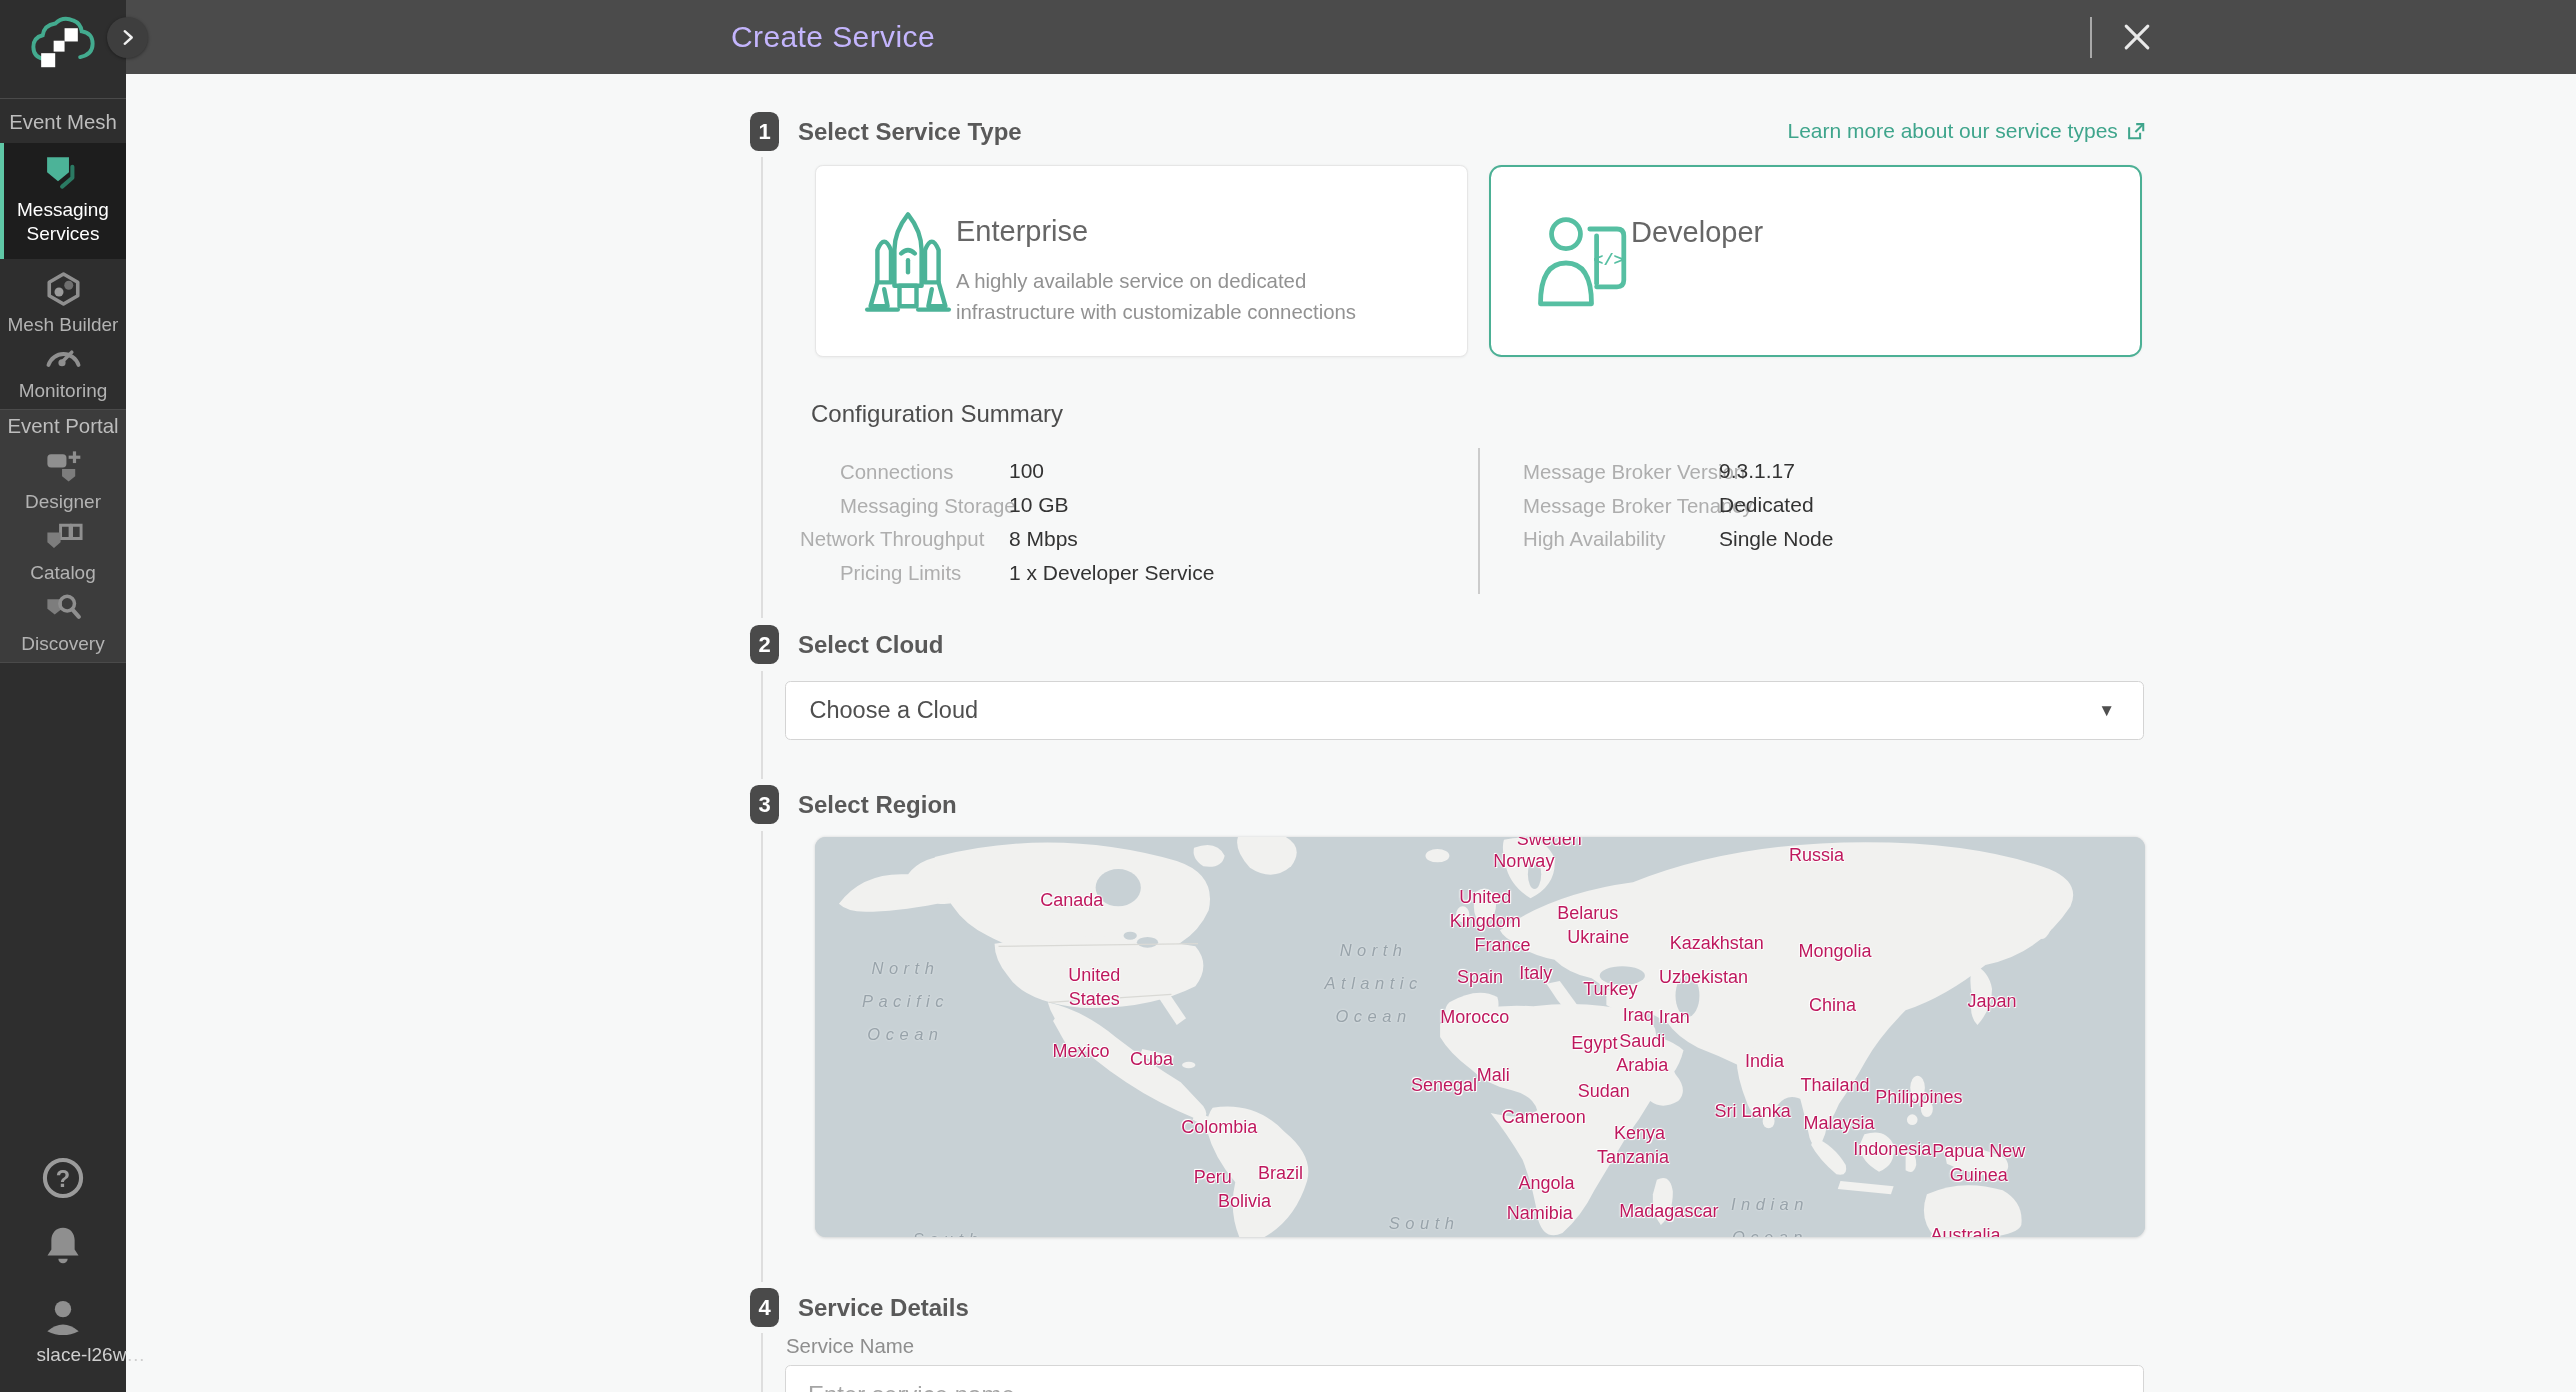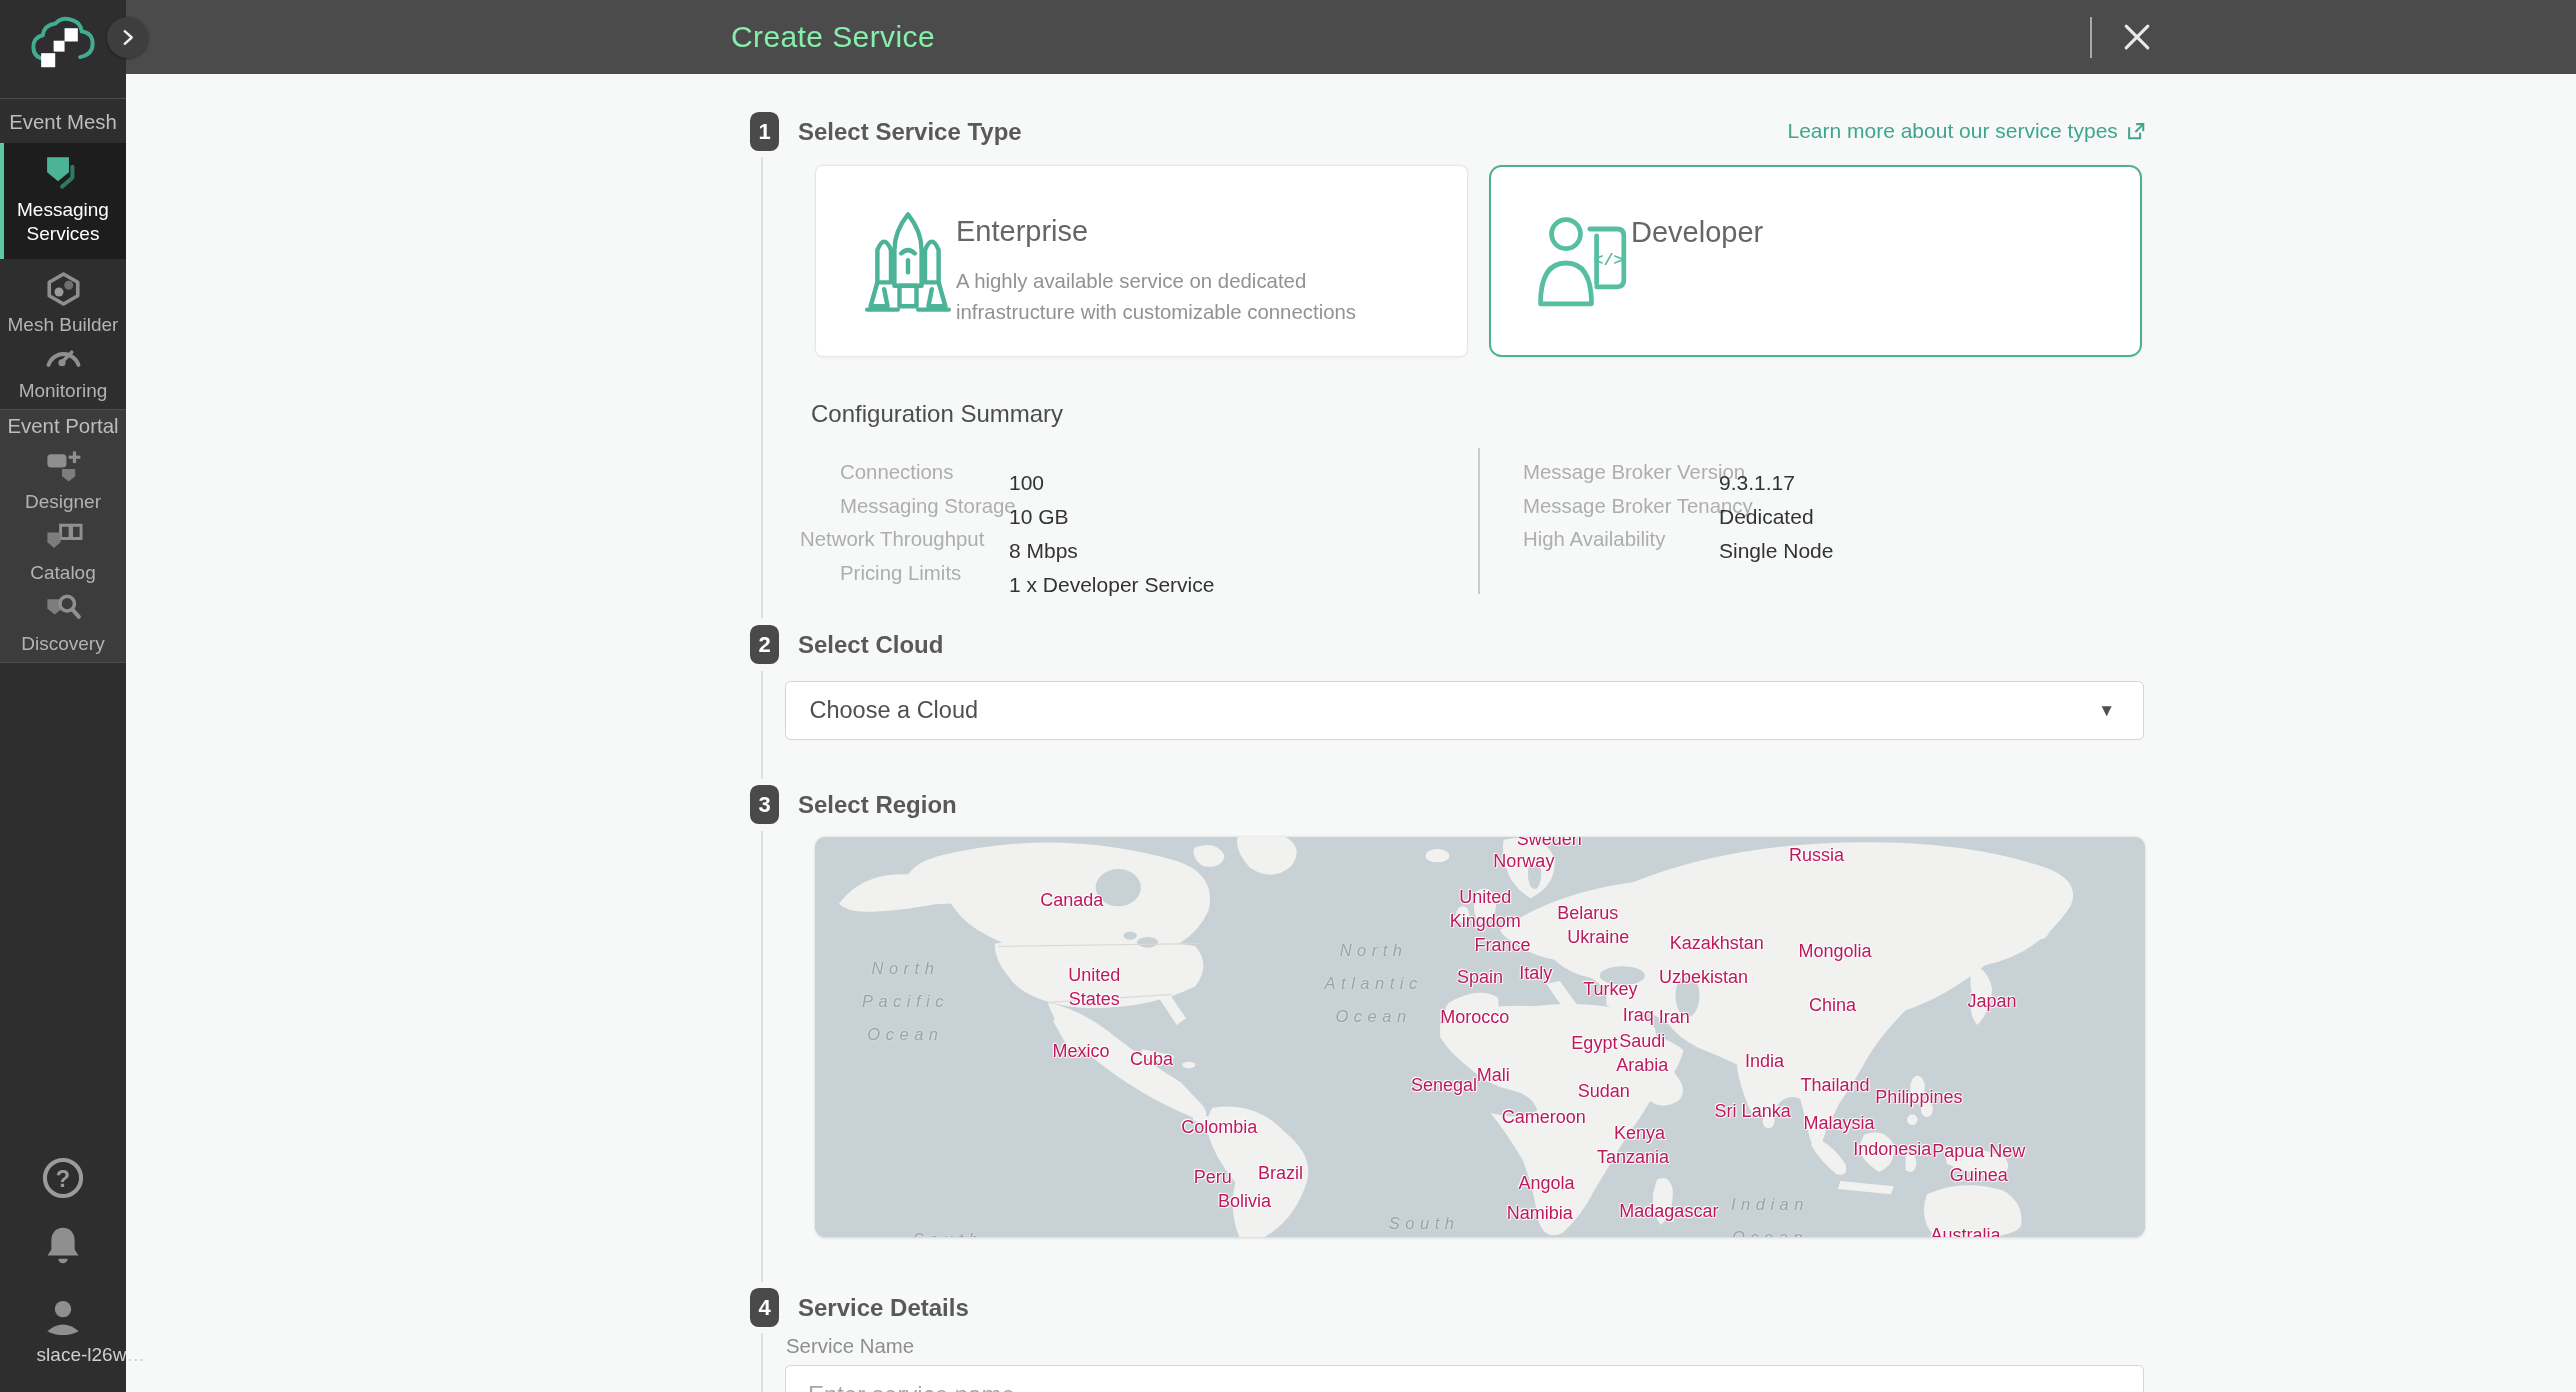--- a/index.html
+++ b/index.html
@@ -1,21 +1,21 @@
 <!DOCTYPE html>
 <html style="font-size:12.5px"><head>
 <meta charset="utf-8">
 <style>
   html,body{margin:0;padding:0;}
   body{width:2576px;height:1392px;position:relative;overflow:hidden;background:#f7f8f8;
        font-family:"Liberation Sans", sans-serif; -webkit-font-smoothing:antialiased;}
 
   
   .topbar{position:absolute;left:0;top:0;width:2576px;height:74px;background:#4b4b4b;z-index:5;}
-  .tb-title{position:absolute;left:731px;top:0;height:73px;line-height:74px;color:#86efac;font-size:30px;letter-spacing:0.4px;}
+  .tb-title{position:absolute;left:731px;top:0;height:73px;line-height:74px;color:#c4b5fd;font-size:30px;letter-spacing:0.4px;}
   .tb-sep{position:absolute;left:2090px;top:17px;width:1.6px;height:41px;background:#a9a9a9;}
   .tb-close{position:absolute;left:2113px;top:13.3px;width:47px;height:47px;cursor:pointer;display:flex;align-items:center;justify-content:center;}
 
   
   .sidebar{position:absolute;left:0;top:0;width:126px;height:1392px;background:#2e2e2e;z-index:10;}
   .sb-div{position:absolute;left:0;width:126px;height:0.8px;background:#4a4a4a;}
   .sb-portal-bg{position:absolute;left:0;top:410px;width:126px;height:252px;background:#3c3c3c;}
   .sb-logo{position:absolute;left:23.5px;top:11px;width:78px;height:75px;}
   .sb-section-label{position:absolute;left:0;width:126px;text-align:center;color:#bdbdbd;font-size:20.4px;}
   .sb-item{position:absolute;left:0;width:126px;text-align:center;color:#b3b3b3;font-size:19px;line-height:1.25;cursor:pointer;}
@@ -41,21 +41,21 @@
   .card{position:absolute;top:165px;width:653px;height:192px;background:#ffffff;border:0.8px solid #e6e6e6;border-radius:7.8px;
         box-shadow:0 0.8px 2.4px rgba(0,0,0,.05);cursor:pointer;box-sizing:border-box;}
   .card1{left:815px;} .card2{left:1489px;border:2.4px solid #4cb095;border-radius:12.5px;}
   .card-icon{position:absolute;left:41px;top:41px;width:102px;height:110px;}
   .card-title{position:absolute;left:140px;top:49px;color:#666666;font-size:29px;font-weight:normal;}
   .card-desc{position:absolute;left:140px;top:100px;width:463px;color:#929292;font-size:20.4px;line-height:1.5;}
 
   
   .sum-title{position:absolute;left:811px;top:400px;color:#4d4d4d;font-size:24px;}
   .sum-label{position:absolute;color:#aeaeae;font-size:20.4px;}
-  .sum-value{position:absolute;color:#333333;font-size:21px;margin-top:12px;}
+  .sum-value{position:absolute;color:#333333;font-size:21px;}
   .sum-vdiv{position:absolute;left:1478px;top:448px;width:1.6px;height:146px;background:#cccccc;}
 
   
   .dropdown{position:absolute;left:785px;top:681px;width:1359px;height:59px;background:#ffffff;border:1.6px solid #d4d4d4;
             border-radius:5.5px;box-sizing:border-box;cursor:pointer;display:flex;align-items:center;}
   .dd-text{margin-left:23.5px;color:#4f4f4f;font-size:23.5px;}
   .dd-caret{position:absolute;right:28px;color:#4f4f4f;font-size:17px;}
 
   
   .map-box{position:absolute;left:815px;top:837px;width:1330px;height:400px;border-radius:11px;overflow:hidden;

